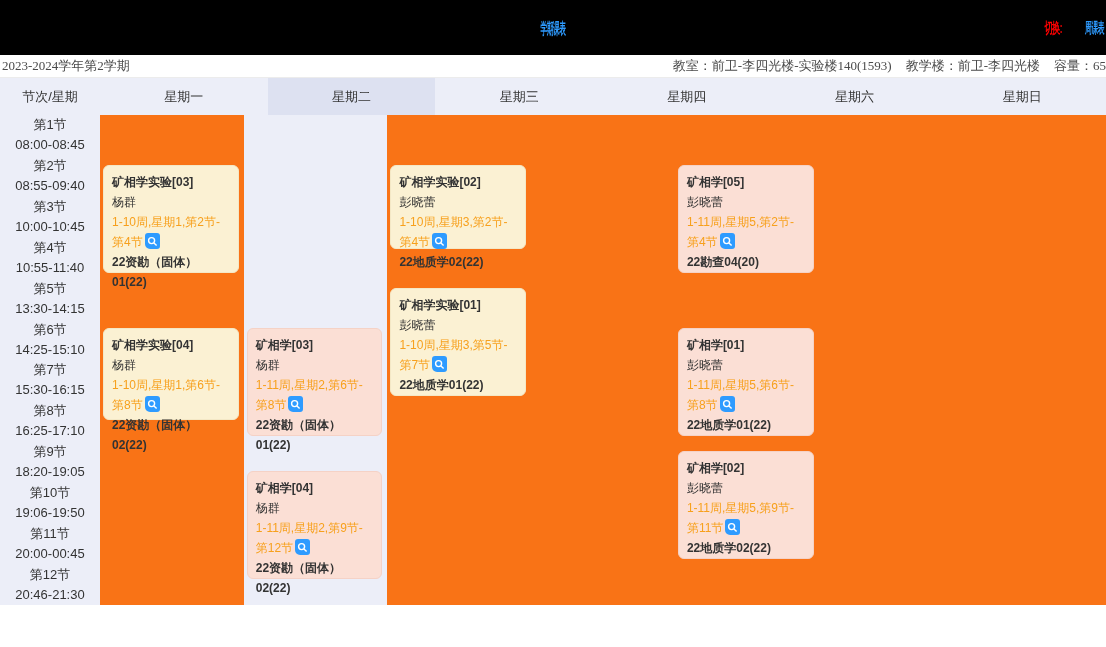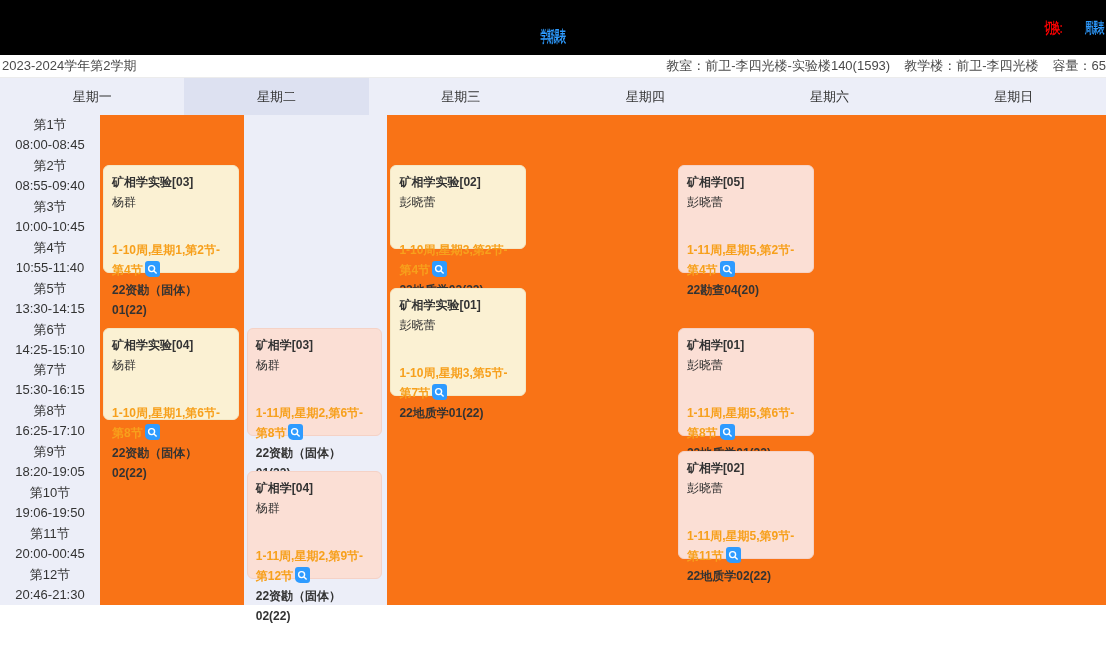--- a/index.html
+++ b/index.html
@@ -3,29 +3,29 @@
 <meta charset="utf-8">
 <style>
   * { margin:0; padding:0; box-sizing:border-box; }
   html,body { background:#fff; }
   body { font-family:"Liberation Sans","DejaVu Sans",sans-serif; }
   .page { position:relative; width:1106px; height:647px; background:#fff; overflow:hidden; }
 
   
   .topbar { position:relative; height:55px; background:#000; }
   .topbar-title { position:absolute; left:0; right:0; top:19px; text-align:center;
-    color:#2e9bff; font-size:16px; font-weight:bold; letter-spacing:-1px;margin-top:8px; }
+    color:#2e9bff; font-size:16px; font-weight:bold; letter-spacing:-1px; }
   .topbar-title span { display:inline-block; transform:scaleX(0.42); transform-origin:center; white-space:nowrap; }
   .topbar-right { position:absolute; right:2px; top:19px; font-size:15px; font-weight:bold; white-space:nowrap; }
   .switch-label { color:#ff0000; display:inline-block; transform:scaleX(0.55); transform-origin:right center; letter-spacing:-1px; }
   .switch-link { color:#2e9bff; display:inline-block; transform:scaleX(0.45); transform-origin:right center; letter-spacing:-1px; }
 
   
   .infobar { position:relative; height:23px; background:#fff; border-bottom:1px solid #ececec;
-    display:flex; justify-content:space-between; align-items:center; font-size:13px; color:#4a4a4a; }
+    display:flex; justify-content:space-between; align-items:center; font-size:13px; color:#4a4a4a;font-family:Liberation Serif, serif; }
   .infobar .left { padding-left:2px; }
   .infobar .right { white-space:nowrap; overflow:hidden; }
   .infobar .right span { margin-left:14px; }
 
   
   .thead { display:flex; height:37px; }
   .th { background:#eceef8; display:flex; align-items:center; justify-content:center;
     font-size:13px; color:#333; }
   .th.corner { width:100px; }
   .th.day { flex:1; }
@@ -39,21 +39,21 @@
   .day-col { flex:1; background:#f97316; position:relative; }
   .day-col.shaded { background:#eceef8; }
 
   
   .card { position:absolute; left:3px; right:5px; border-radius:6px; padding:6px 8px 4px 8px;
     font-size:12px; color:#333; line-height:20px; cursor:pointer; }
   .card.yellow { background:#fbf1d3; border:1px solid #f4e8c6; }
   .card.pink   { background:#fbdfd5; border:1px solid #f5d2c6; }
   .c-name  { font-weight:600; }
   .c-teacher { font-weight:400; }
-  .c-sched { color:#f7a01c; font-weight:700;margin-top:28px; }
+  .c-sched { color:#f7a01c; font-weight:400; }
   .c-class { font-weight:600; }
   .mag { display:inline-block; vertical-align:-3px; width:15px; height:16px; background:#2e9bff;
     border-radius:3px 3px 3px 5px; margin-left:2px; position:relative; }
   .mag svg { position:absolute; left:2px; top:2.5px; }
 </style>
 </head>
 <body>
 
 <div class="page">
 
@@ -65,20 +65,21 @@
   </div>
 
   <div class="infobar">
     <div class="left">2023-2024学年第2学期</div>
     <div class="right">
       <span>教室：前卫-李四光楼-实验楼140(1593)</span><span>教学楼：前卫-李四光楼</span><span>容量：65</span>
     </div>
   </div>
 
   <div class="thead">
+    <div class="th corner">节次/星期</div>
     <div class="th day">星期一</div>
     <div class="th day selected">星期二</div>
     <div class="th day">星期三</div>
     <div class="th day">星期四</div>
     <div class="th day">星期六</div>
     <div class="th day">星期日</div>
   </div>
 
   <div class="tbody">
 

